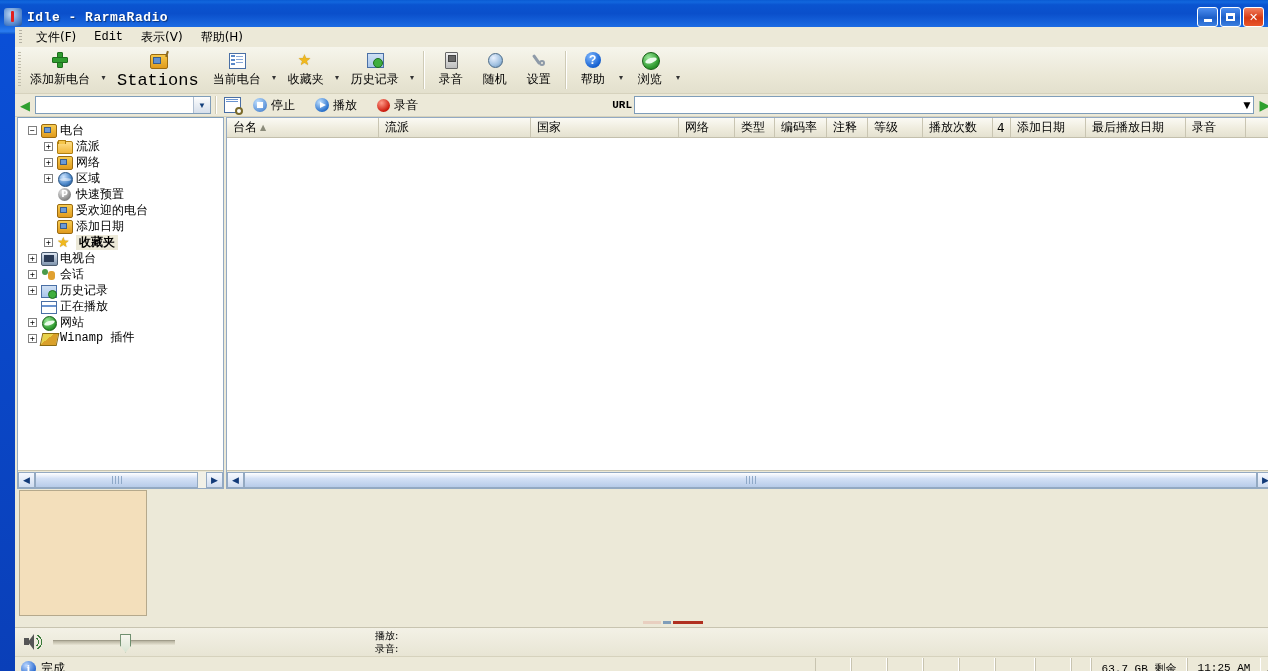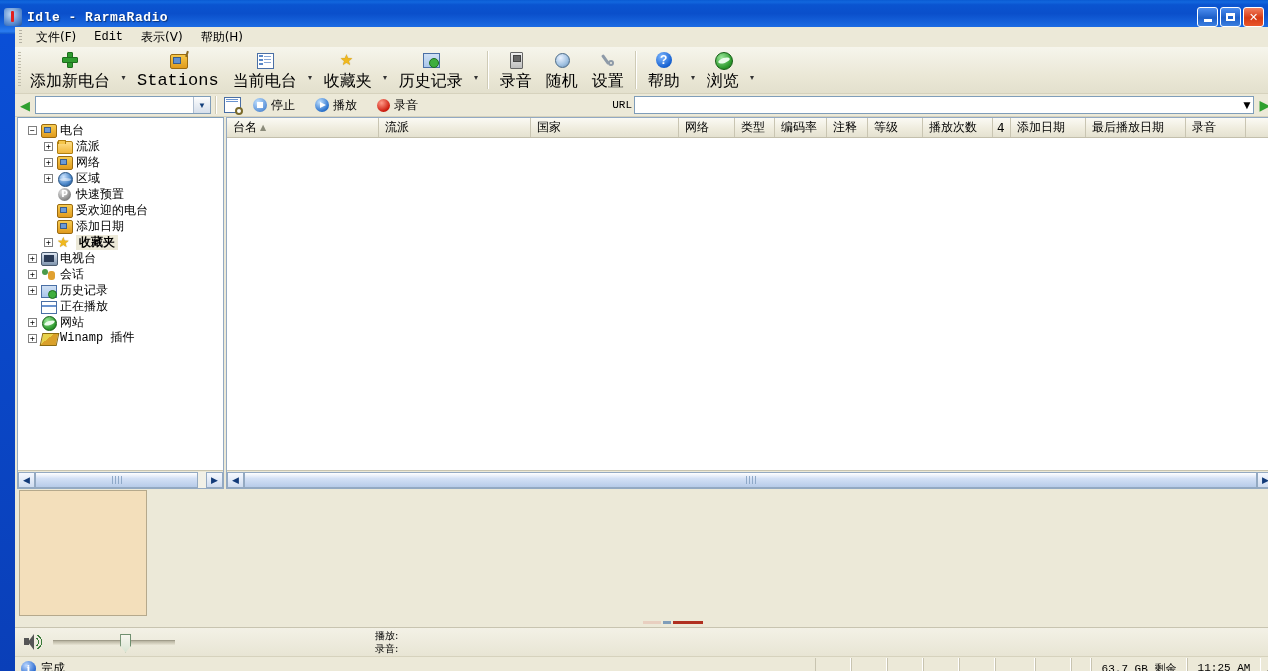--- a/index.html
+++ b/index.html
@@ -87,21 +87,21 @@
   .tb-grip::before {
     content: ""; position: absolute; left: 3px; top: 5px; width: 3px; height: 34px;
     background: repeating-linear-gradient(to bottom, #bfbcab 0 1px, transparent 1px 3px);
   }
   .tb-btn {
     display: flex; flex-direction: column; align-items: center; justify-content: flex-start;
     padding: 3px 7px 0 7px; min-width: 30px; cursor: default;
   }
   .tb-btn .ic { height: 20px; display: flex; align-items: center; justify-content: center; }
   .tb-btn .lb {
-    font-size: 16px; color: #000; margin-top: 1px; white-space: nowrap;
+    font-size: 12px; color: #000; margin-top: 1px; white-space: nowrap;
     font-family: "DejaVu Sans", sans-serif;
   }
   .tb-btn .lb.mono { font-family: "Liberation Mono", monospace; font-size: 17px; }
   .tb-drop {
     display: flex; align-items: center; justify-content: center;
     width: 13px; padding-top: 14px; font-size: 8px; color: #333;
   }
   .tb-sep { width: 1px; margin: 4px 4px; background: #cfcbb6; border-right: 1px solid #ffffff; }
 
   
@@ -252,21 +252,21 @@
   .ic-playbtn::after {
     content: ""; position: absolute; left: 5px; top: 3.5px;
     border-left: 6px solid #fff; border-top: 3.5px solid transparent; border-bottom: 3.5px solid transparent;
   }
   .ic-recbtn {
     width: 13px; height: 13px; border-radius: 50%;
     background: radial-gradient(circle at 35% 30%, #ff9a88, #cc1a0c 70%, #8b1006);
   }
   .url-label {
     font-family: "Liberation Mono", monospace; font-size: 11px; color: #000;
-    margin-left: auto; margin-right: 2px;
+    margin-left: auto; margin-right: 2px; font-weight: bold;
   }
   .url-combo {
     width: 620px; height: 18px; background: #fff; border: 1px solid #7f9db9;
     box-sizing: border-box; display: flex; align-items: center; margin-right: 3px;
   }
   .url-combo .val { flex: 1; padding-left: 3px; font-size: 11px; }
   .go-arrow {
     width: 16px; height: 18px; display: flex; align-items: center; justify-content: center;
     color: #2fa02f; font-size: 14px; margin-right: 2px;
   }

